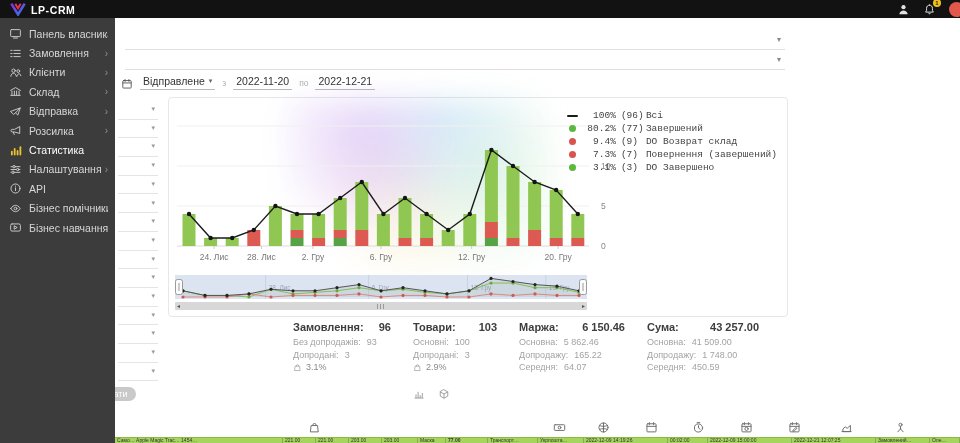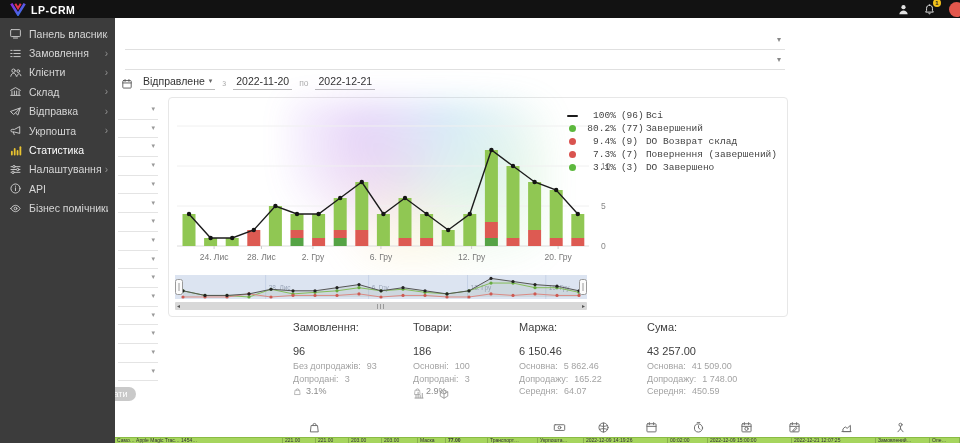--- a/index.html
+++ b/index.html
@@ -73,21 +73,21 @@
   #mini-svg{position:absolute;left:6px;top:177px;}
   #mini-svg text{font-family:"Liberation Sans",sans-serif;}
   .scrollbar{position:absolute;left:6px;top:204px;width:412px;height:8px;background:#d8d8d8;border-radius:1px;
              display:flex;align-items:center;justify-content:space-between;font-size:6px;color:#555;
              padding:0 2px;box-sizing:border-box;cursor:pointer;}
   .sb-arrow{line-height:8px;}
   .sb-grip{width:8px;height:5px;background:repeating-linear-gradient(90deg,#999 0 1px,transparent 1px 3px);}
 
   
   #stats-row{position:absolute;left:293px;top:321px;display:flex;gap:22px;}
-  .stat-head{display:flex;justify-content:space-between;font-size:11px;font-weight:normal;color:#3d3d3d;margin-bottom:3px;gap:12px;flex-direction:column;}
+  .stat-head{display:flex;justify-content:space-between;font-size:11px;font-weight:bold;color:#3d3d3d;margin-bottom:3px;gap:4px;}
   .stat-sub{display:flex;justify-content:flex-start;font-size:9px;color:#a3a3a3;line-height:12.5px;gap:6px;}
   .stat-pct{display:flex;gap:4px;align-items:center;color:#8a8a8a;font-size:9px;line-height:13px;}
   .stat-pct .ic{width:9px;height:9px;color:#9a9a9a;}
   .stat-pct .ic svg{width:100%;height:100%;display:block;}
 
   #chart-toolbar span{position:absolute;width:12px;height:12px;color:#999;cursor:pointer;}
   #chart-toolbar svg,#bottom-icons svg{width:100%;height:100%;display:block;}
   #bottom-icons span{position:absolute;top:421px;width:13px;height:13px;color:#6e6e6e;cursor:pointer;}
 
   #table-strip{position:absolute;left:115px;top:437px;width:845px;height:6px;background:#a6d55e;
@@ -184,21 +184,21 @@
         <span class="lbl">Відправка</span>
         <span class="chev">›</span>
       </div>
       <div class="side-item">
         <span class="ic">
           <svg viewBox="0 0 16 16" fill="none" stroke="currentColor" stroke-width="1.2" stroke-linecap="round" stroke-linejoin="round">
             <path d="M13.2 3.6v8L6.4 9.8H4a1.6 1.6 0 0 1 0-3.2h2.4z"></path>
             <path d="M5.4 10l1 3"></path>
           </svg>
         </span>
-        <span class="lbl">Укрпошта</span>
+        <span class="lbl">Розсилка</span>
         <span class="chev">›</span>
       </div>
       <div class="side-item active">
         <span class="ic">
           <svg viewBox="0 0 16 16" fill="none" stroke="currentColor" stroke-width="1.2" stroke-linecap="round" stroke-linejoin="round">
             <path stroke-width="2.2" d="M3.5 13V9.5"></path>
             <path stroke-width="2.2" d="M7 13V6"></path>
             <path stroke-width="2.2" d="M10.5 13V8.5"></path>
             <path stroke-width="2.2" d="M14 13V4"></path>
           </svg>
@@ -227,20 +227,29 @@
         <span class="lbl">API</span>
       </div>
       <div class="side-item">
         <span class="ic">
           <svg viewBox="0 0 16 16" fill="none" stroke="currentColor" stroke-width="1.2" stroke-linecap="round" stroke-linejoin="round">
             <path d="M2.3 8c1.6-2.6 3.6-3.9 5.7-3.9S12.1 5.4 13.7 8c-1.6 2.6-3.6 3.9-5.7 3.9S3.9 10.6 2.3 8z"></path>
             <circle cx="8" cy="8" r="1.7"></circle>
           </svg>
         </span>
         <span class="lbl">Бізнес помічники</span>
+      </div>
+      <div class="side-item">
+        <span class="ic">
+          <svg viewBox="0 0 16 16" fill="none" stroke="currentColor" stroke-width="1.2" stroke-linecap="round" stroke-linejoin="round">
+            <rect x="2" y="3.6" width="12" height="8.8" rx="1.8"></rect>
+            <path d="M6.8 6.1l3.3 1.9-3.3 1.9z"></path>
+          </svg>
+        </span>
+        <span class="lbl">Бізнес навчання</span>
       </div>
     </nav>
 
   <main>
     <div class="dd dd1">
       <span class="caret">▾</span>
     </div>
     <div class="dd dd2">
       <span class="caret">▾</span>
     </div>
@@ -533,21 +542,21 @@
                 <path d="M4.3 5.6h7.4l.9 7.8H3.4z"></path>
                 <path d="M6 5.6V5a2 2 0 0 1 4 0v.6"></path>
               </svg>
             </span>
             <span>3.1%</span>
           </div>
         </div>
         <div class="stat-col" style="width: 84px;">
           <div class="stat-head">
             <span>Товари:</span>
-            <span>186</span>
+            <span>103</span>
           </div>
           <div class="stat-sub">
             <span>Основні:</span>
             <span>100</span>
           </div>
           <div class="stat-sub">
             <span>Допродані:</span>
             <span>3</span>
           </div>
           <div class="stat-pct">

